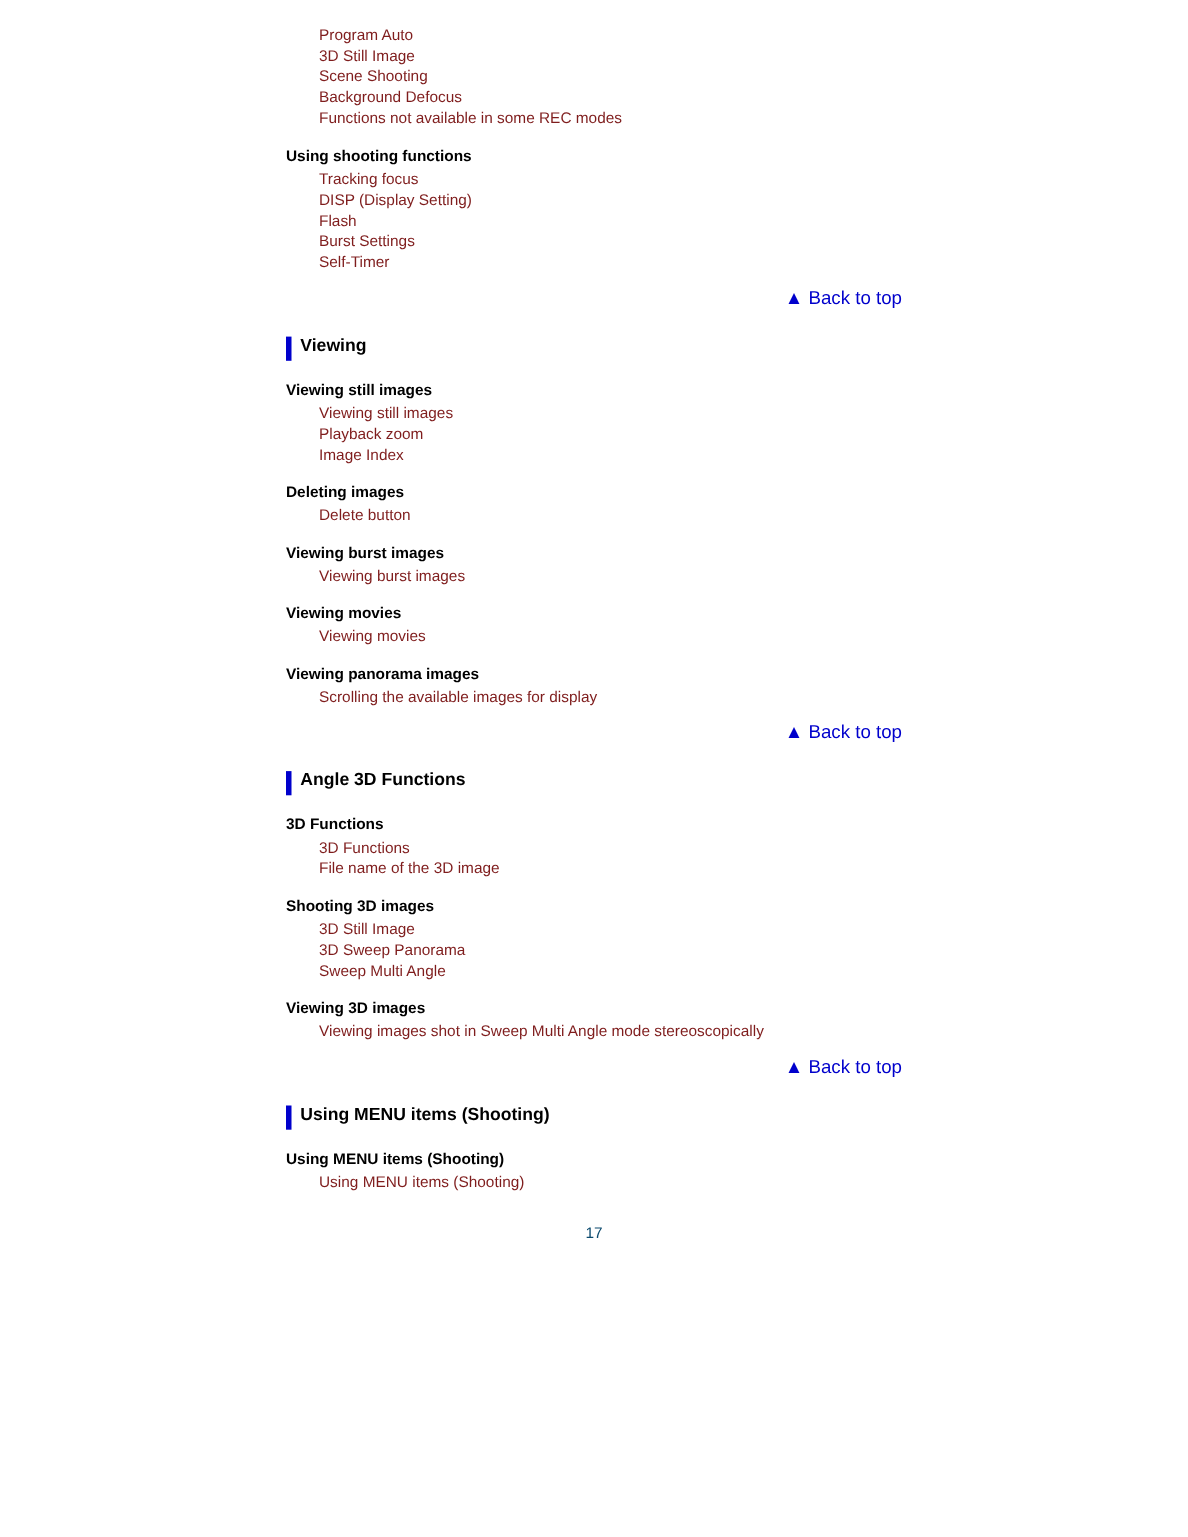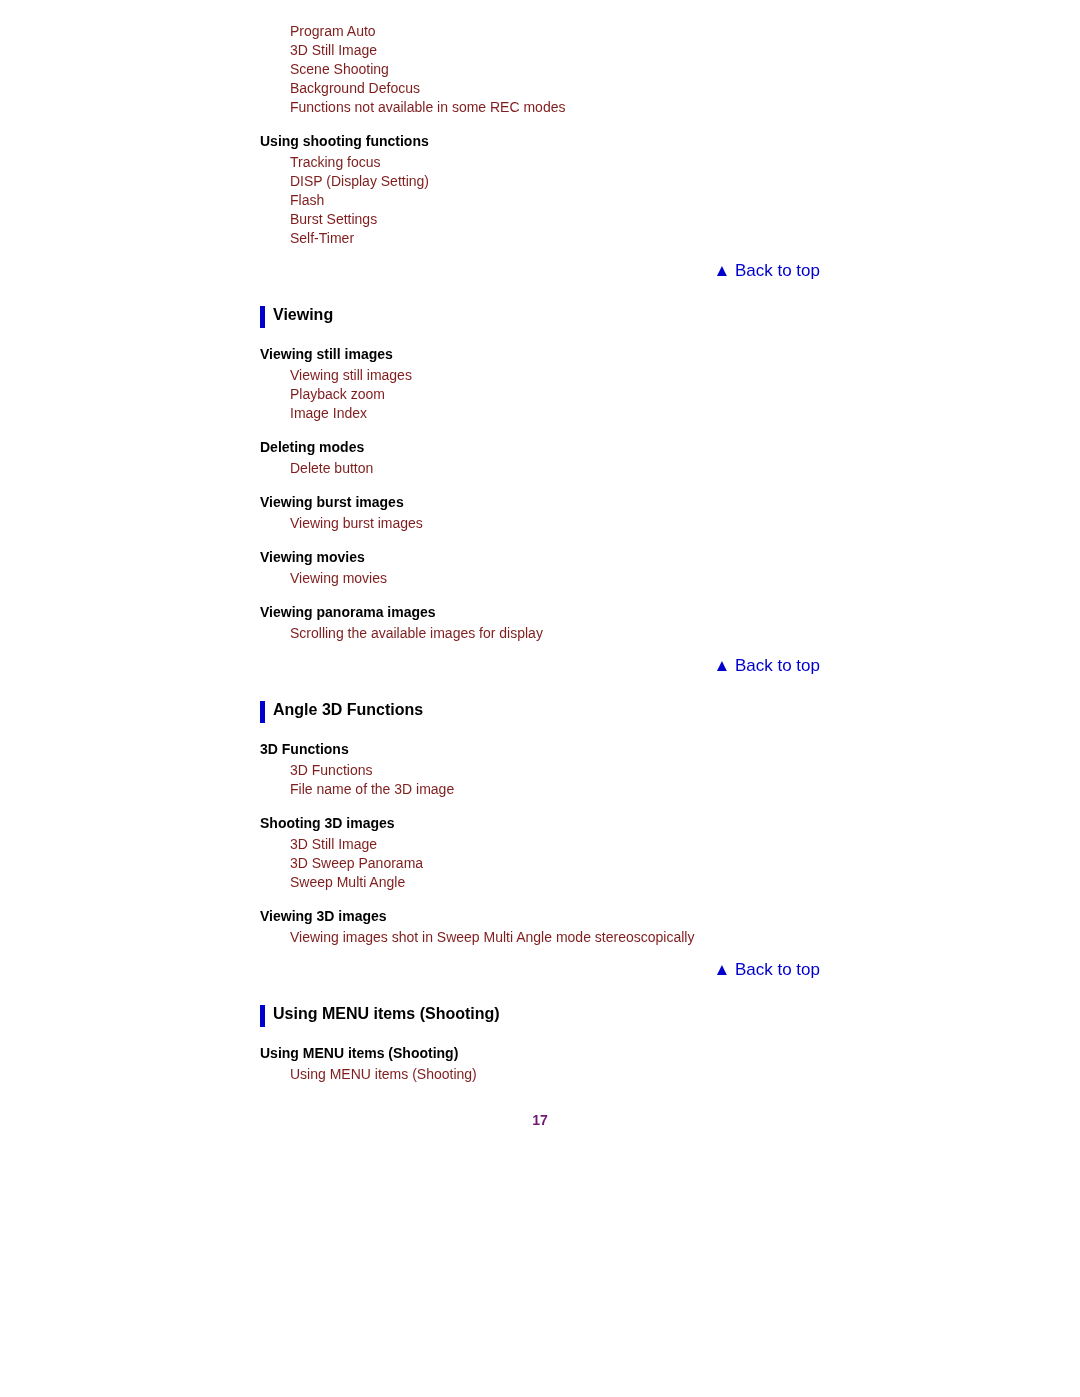--- a/index.html
+++ b/index.html
@@ -55,22 +55,21 @@
     }
     .section-title {
       font-weight: bold;
       font-size: 16px;
       color: #000000;
     }
     .page-number {
       text-align: center;
       margin-top: 30px;
       font-size: 14px;
-      color: #701a75;
-      font-weight: bold;
+      color: #0c4a6e;
     }
     .subsection {
       margin-bottom: 12px;
     }
   </style>
 </head>
 <body>
 
 <div class="page-container">
 
@@ -105,21 +104,21 @@
   <div class="subsection">
     <div class="section-header">Viewing still images</div>
     <div class="indent">
       <a class="link" href="#">Viewing still images</a>
       <a class="link" href="#">Playback zoom</a>
       <a class="link" href="#">Image Index</a>
     </div>
   </div>
 
   <div class="subsection">
-    <div class="section-header">Deleting modes</div>
+    <div class="section-header">Deleting images</div>
     <div class="indent">
       <a class="link" href="#">Delete button</a>
     </div>
   </div>
 
   <div class="subsection">
     <div class="section-header">Viewing burst images</div>
     <div class="indent">
       <a class="link" href="#">Viewing burst images</a>
     </div>

